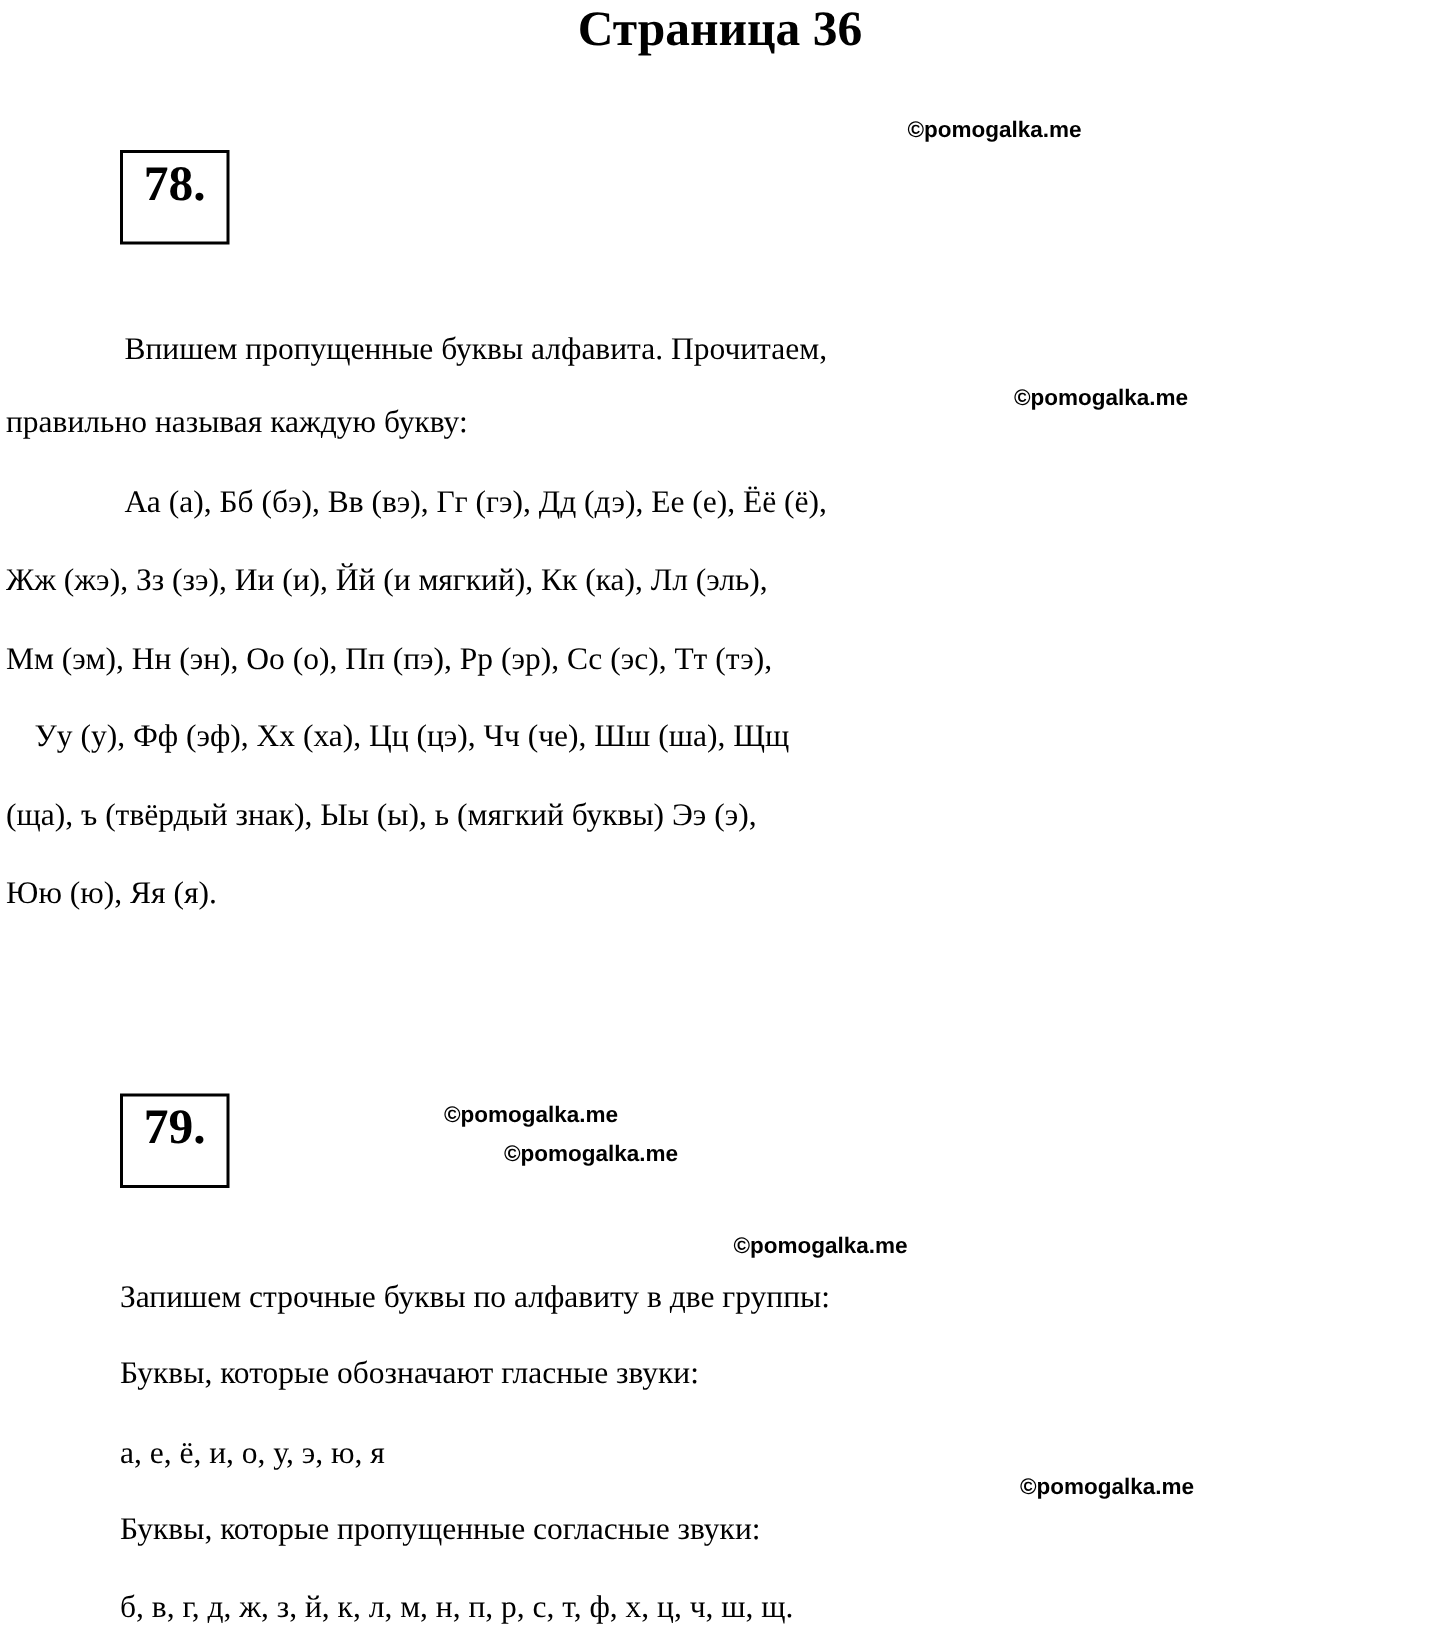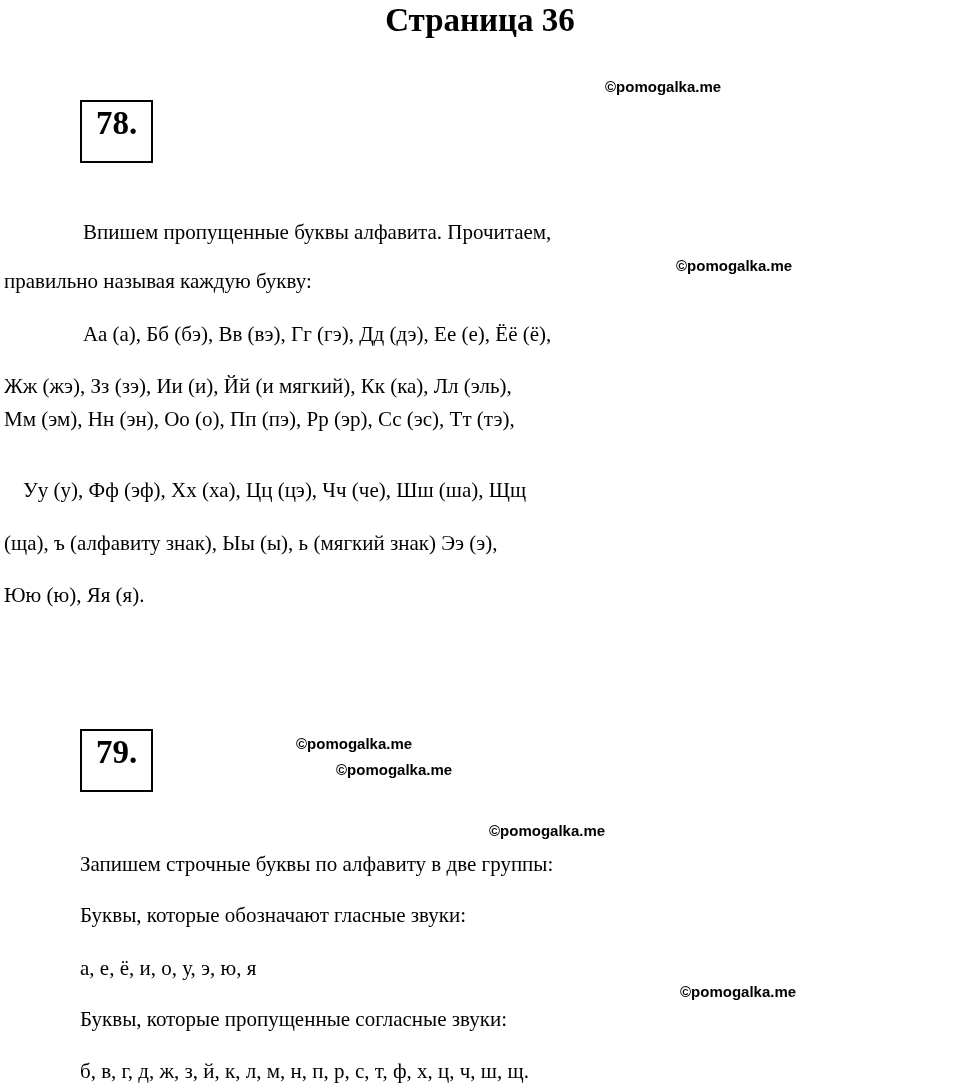--- a/index.html
+++ b/index.html
@@ -33,23 +33,23 @@
 <div class="wm" style="left:605px; top:78px;">©pomogalka.me</div>
 
 <div class="num-box" style="left:80px; top:100px;">78.</div>
 
 <div class="text" style="left:83px; top:209px;">Впишем пропущенные буквы алфавита. Прочитаем,</div>
 <div class="wm" style="left:676px; top:257px;">©pomogalka.me</div>
 <div class="text" style="left:4px; top:258px;">правильно называя каждую букву:</div>
 
 <div class="text" style="left:83px; top:311px;">Аа (а), Бб (бэ), Вв (вэ), Гг (гэ), Дд (дэ), Ее (е), Ёё (ё),</div>
 <div class="text" style="left:4px; top:363px;">Жж (жэ), Зз (зэ), Ии (и), Йй (и мягкий), Кк (ка), Лл (эль),</div>
-<div class="text" style="left:4px; top:396px;">Мм (эм), Нн (эн), Оо (о), Пп (пэ), Рр (эр), Сс (эс), Тт (тэ),</div>
+<div class="text" style="left:4px; top:416px;">Мм (эм), Нн (эн), Оо (о), Пп (пэ), Рр (эр), Сс (эс), Тт (тэ),</div>
 <div class="text" style="left:4px; top:467px;margin-left:19px;">Уу (у),  Фф (эф), Хх (ха), Цц (цэ), Чч (че), Шш (ша), Щщ</div>
-<div class="text" style="left:4px; top:520px;">(ща), ъ (алфавиту знак), Ыы (ы), ь (мягкий знак) Ээ (э),</div>
+<div class="text" style="left:4px; top:520px;">(ща), ъ (твёрдый знак), Ыы (ы), ь (мягкий буквы) Ээ (э),</div>
 <div class="text" style="left:4px; top:572px;">Юю (ю), Яя (я).</div>
 
 <div class="num-box" style="left:80px; top:729px;">79.</div>
 <div class="wm" style="left:296px; top:735px;">©pomogalka.me</div>
 <div class="wm" style="left:336px; top:761px;">©pomogalka.me</div>
 
 <div class="wm" style="left:489px; top:822px;">©pomogalka.me</div>
 <div class="text" style="left:80px; top:841px;">Запишем строчные буквы по алфавиту в две группы:</div>
 <div class="text" style="left:80px; top:892px;">Буквы, которые обозначают гласные звуки:</div>
 <div class="text" style="left:80px; top:945px;">а, е, ё, и, о, у, э, ю, я</div>

